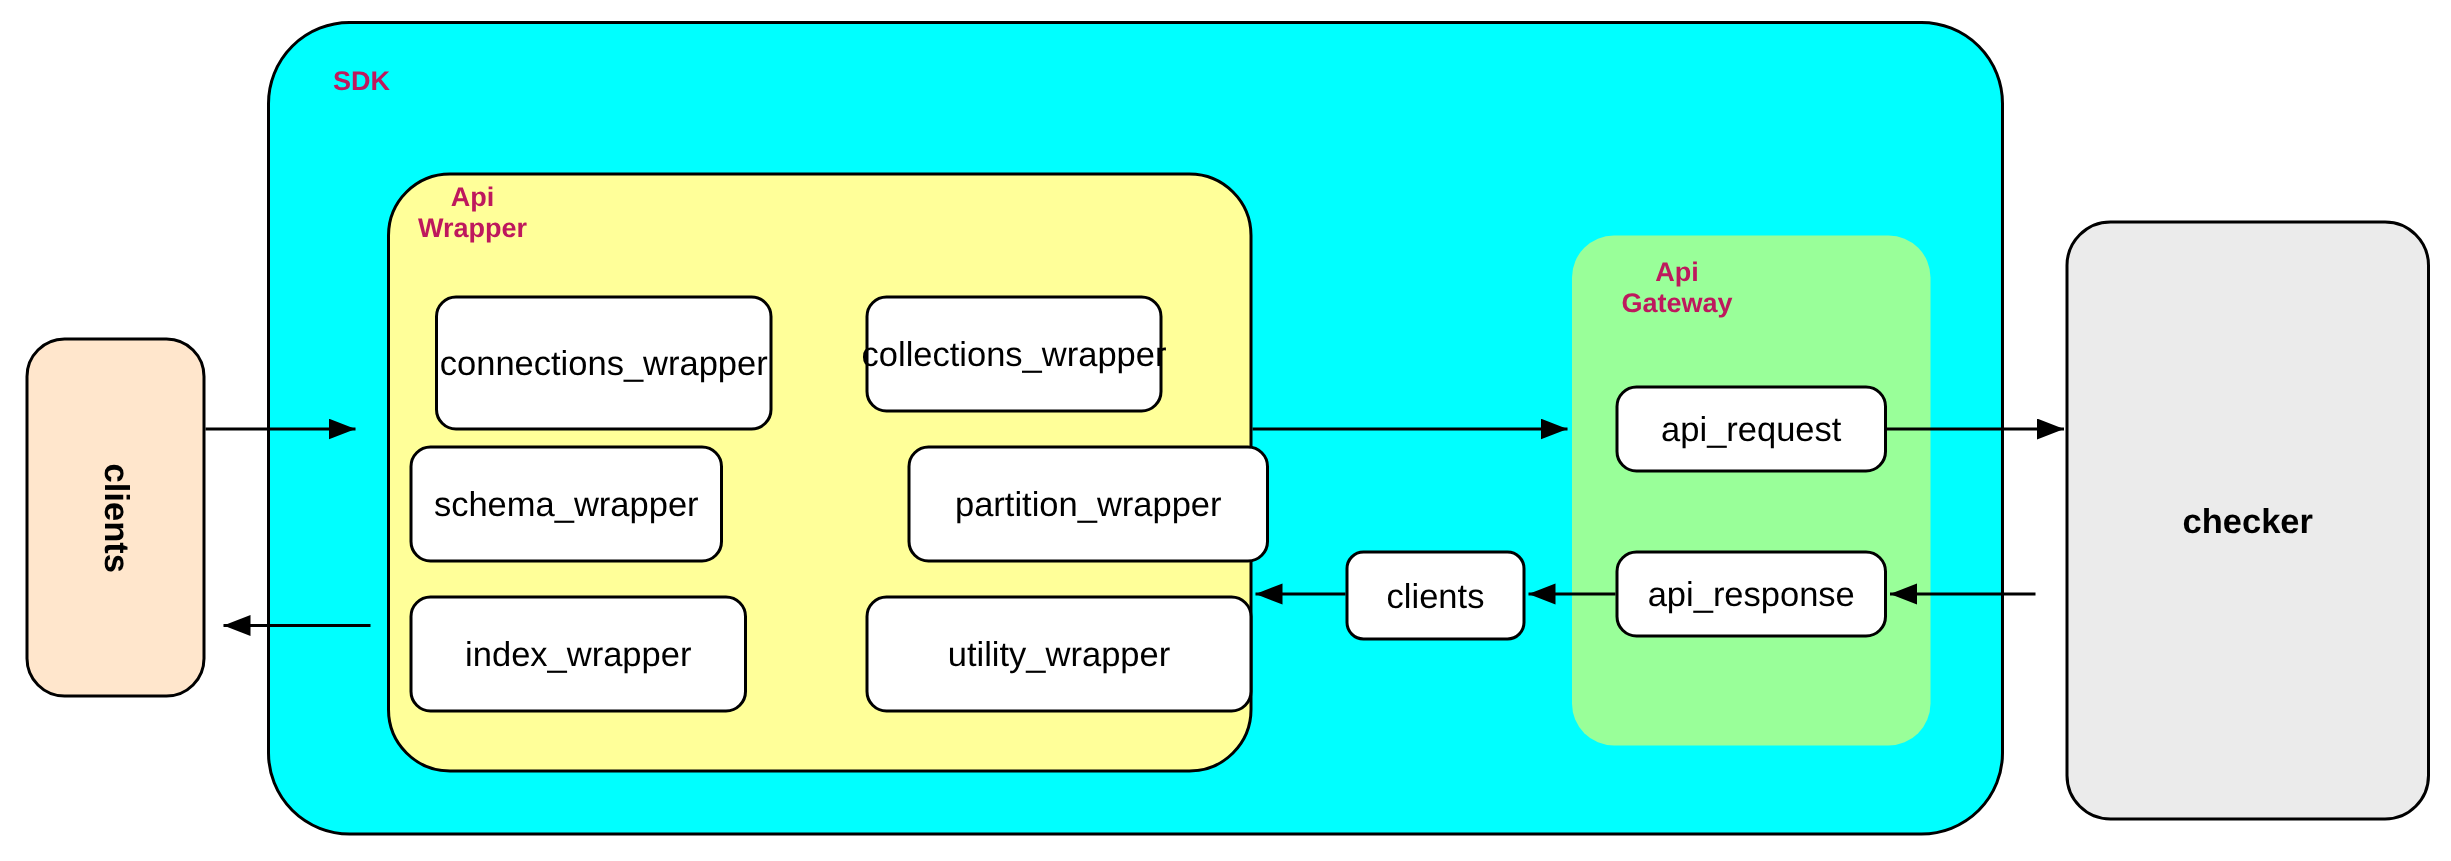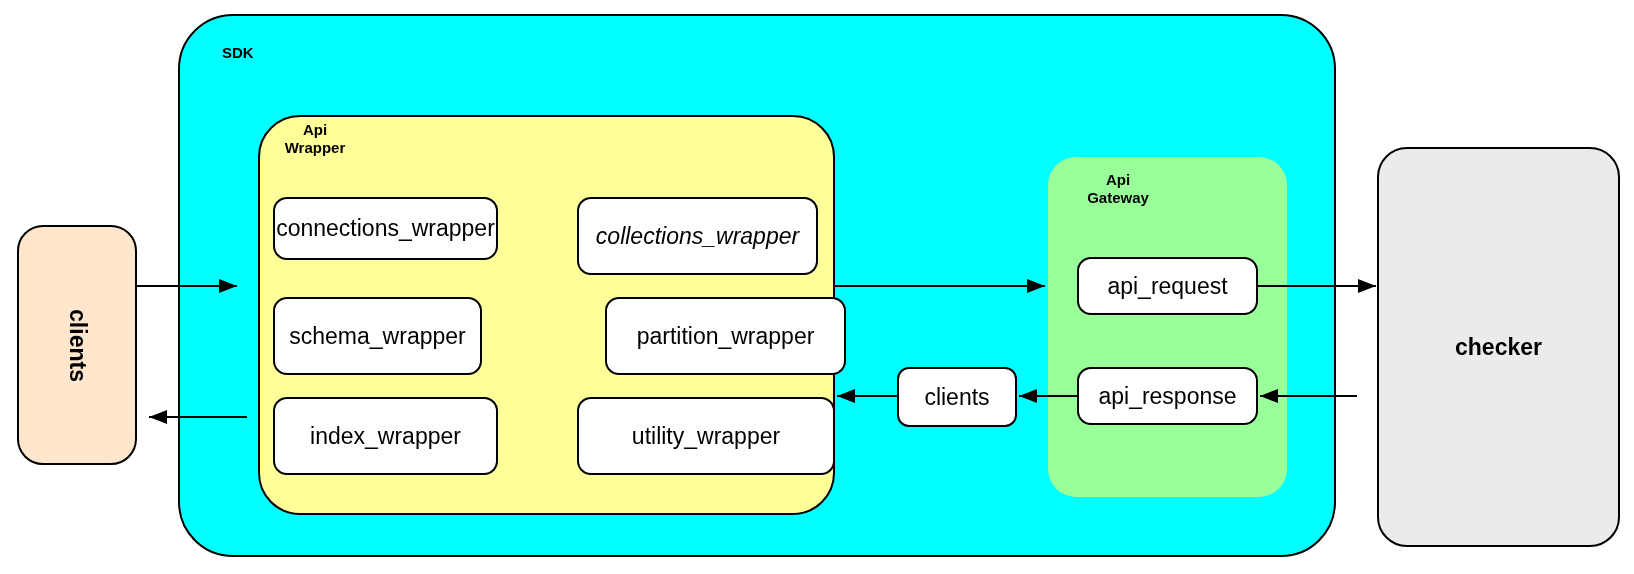--- a/index.html
+++ b/index.html
@@ -16,35 +16,35 @@
   
   .sdk      { left: 178px; top: 14px;  width: 1158px; height: 543px; border-radius: 55px; }
   .wrapper  { left: 78px;  top: 99px;  width: 577px;  height: 400px; border-radius: 42px; }
   .gateway  { left: 868px; top: 141px; width: 239px;  height: 340px; border-radius: 28px; border: none; }
   .clients  { left: 17px;  top: 225px; width: 120px;  height: 240px; border-radius: 26px;
               display: flex; align-items: center; justify-content: center; }
   .milvus   { left: 1377px; top: 147px; width: 243px; height: 400px; border-radius: 30px;
               display: flex; align-items: center; justify-content: center; }
 
   
-  .glabel { position: absolute; font-weight: bold; font-size: 15px; line-height: 1.17;
-            color: #000000; white-space: pre-line; }
+  .glabel { position: absolute; font-weight: bold; font-size: 18px; line-height: 1.17;
+            color: #be185d; white-space: pre-line; }
   .sdk-label     { left: 42px; top: 28px; }
   .wrapper-label { left: 5px;  top: 4px;  width: 100px; text-align: center; }
   .gateway-label { left: 0px;  top: 14px; width: 140px; text-align: center; }
   .vtext  { transform: rotate(90deg); white-space: nowrap; font-weight: bold; font-size: 23px; }
   .hlabel { font-weight: bold; font-size: 23px; }
 
   
   .module { position: absolute; box-sizing: border-box; background: #ffffff;
             border: 2px solid #000000; border-radius: 14px;
             display: flex; align-items: center; justify-content: center;
             font-size: 23px; color: #000; white-space: nowrap; }
-  .m-conn   { left: 13px;  top: 80px;  width: 225px; height: 63px; text-align: right; }
-  .m-coll   { left: 317px; top: 80px;  width: 241px; height: 78px; font-style: italic; }
+  .m-conn   { left: 30px;  top: 80px;  width: 225px; height: 90px; text-align: right; }
+  .m-coll   { left: 317px; top: 80px;  width: 198px; height: 78px; }
   .m-schema { left: 13px;  top: 180px; width: 209px; height: 78px; }
   .m-part   { left: 317px; top: 180px; width: 241px; height: 78px; margin-left: 28px; }
   .m-index  { left: 13px;  top: 280px; width: 225px; height: 78px; text-align: center; }
   .m-util   { left: 317px; top: 280px; width: 258px; height: 78px; }
   .m-request  { left: 29px; top: 100px; width: 181px; height: 58px; }
   .m-response { left: 29px; top: 210px; width: 181px; height: 58px; }
   .checker { left: 717px; top: 351px; width: 120px; height: 60px; border-radius: 12px; }
 
   .edges { position: absolute; left: 0; top: 0; width: 1634px; height: 574px;
            pointer-events: none; }

